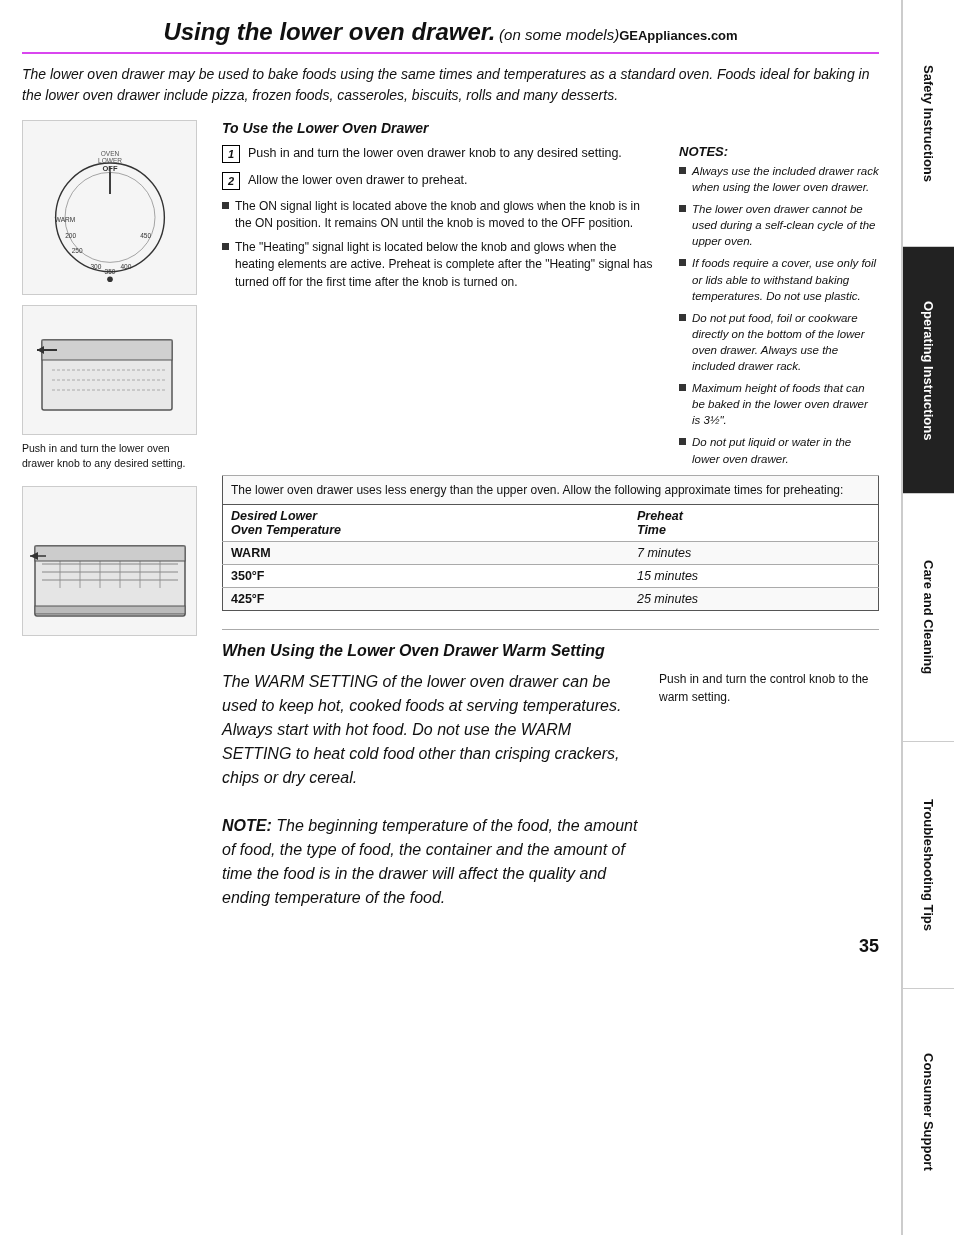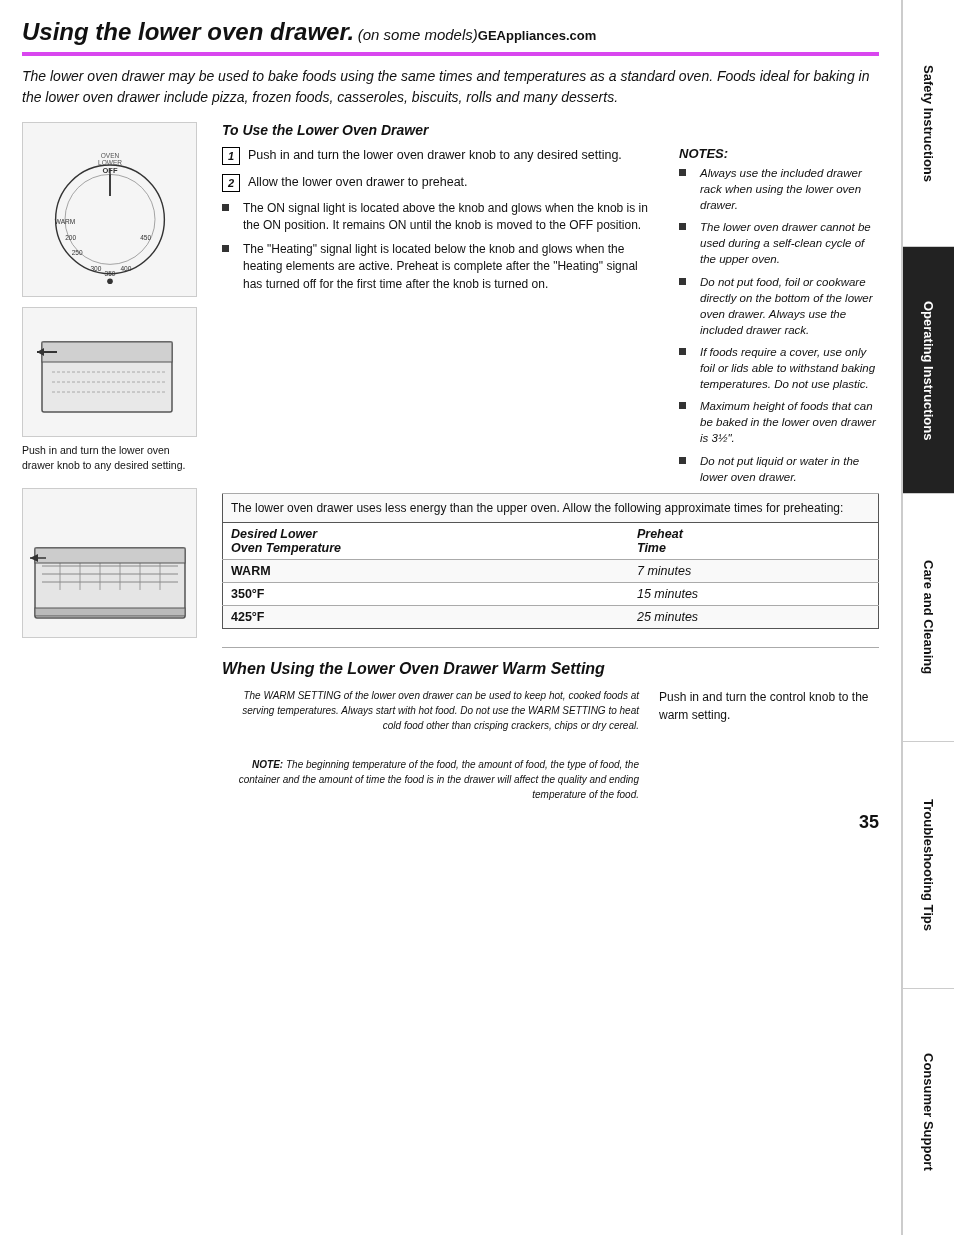--- a/index.html
+++ b/index.html
@@ -31,23 +31,23 @@
     .right-sidebar {
       width: 52px;
       display: flex;
       flex-direction: column;
       border-left: 1px solid #ccc;
     }
 
     
     .page-header {
       display: flex;
-      justify-content: flex-start;
+      justify-content: center;
       align-items: baseline;
-      border-bottom: 4px solid #d946ef;
+      border-bottom: 2px solid #d946ef;
       padding-bottom: 6px;
       margin-bottom: 10px;
     }
 
     .page-title {
       font-size: 24px;
       font-style: italic;
       font-weight: bold;
     }
 
@@ -160,21 +160,21 @@
       font-size: 11px;
       font-style: italic;
       font-weight: bold;
       flex-shrink: 0;
       margin-top: 1px;
     }
 
     
     .bullet-item {
       display: flex;
-      gap: 14px;
+      gap: 6px;
       margin-bottom: 6px;
       font-size: 12px;
       line-height: 1.45;
     }
 
     .bullet-square {
       width: 7px;
       height: 7px;
       background: #333;
       flex-shrink: 0;
@@ -254,36 +254,35 @@
       margin-bottom: 10px;
     }
 
     .warm-two-col {
       display: flex;
       gap: 20px;
     }
 
     .warm-left {
       flex: 1;
-      font-size: 10px;
+      font-size: 16px;
       line-height: 1.5;
-      text-align: right;
     }
 
     .warm-right {
       width: 220px;
       font-size: 12px;
       line-height: 1.5;
     }
 
     
     .page-number {
       text-align: right;
       font-size: 18px;
-      margin-top: 10px;
+      margin-top: 26px;
       font-weight: bold;
     }
 
     
     .sidebar-tab {
       flex: 1;
       display: flex;
       align-items: center;
       justify-content: center;
       border-bottom: 1px solid #ccc;
@@ -447,25 +446,25 @@
             <div class="bullet-item">
               <div class="bullet-square"></div>
               <div style="font-style:italic;font-size:11.5px;line-height:1.4">Always use the included drawer rack when using the lower oven drawer.</div>
             </div>
             <div class="bullet-item">
               <div class="bullet-square"></div>
               <div style="font-style:italic;font-size:11.5px;line-height:1.4">The lower oven drawer cannot be used during a self-clean cycle of the upper oven.</div>
             </div>
             <div class="bullet-item">
               <div class="bullet-square"></div>
+              <div style="font-style:italic;font-size:11.5px;line-height:1.4">If foods require a cover, use only foil or lids able to withstand baking temperatures. Do not use plastic.</div>
+            </div>
+            <div class="bullet-item">
+              <div class="bullet-square"></div>
               <div style="font-style:italic;font-size:11.5px;line-height:1.4">Do not put food, foil or cookware directly on the bottom of the lower oven drawer. Always use the included drawer rack.</div>
-            </div>
-            <div class="bullet-item">
-              <div class="bullet-square"></div>
-              <div style="font-style:italic;font-size:11.5px;line-height:1.4">If foods require a cover, use only foil or lids able to withstand baking temperatures. Do not use plastic.</div>
             </div>
             <div class="bullet-item">
               <div class="bullet-square"></div>
               <div style="font-style:italic;font-size:11.5px;line-height:1.4">Maximum height of foods that can be baked in the lower oven drawer is 3½".</div>
             </div>
             <div class="bullet-item">
               <div class="bullet-square"></div>
               <div style="font-style:italic;font-size:11.5px;line-height:1.4">Do not put liquid or water in the lower oven drawer.</div>
             </div>
           </div>

